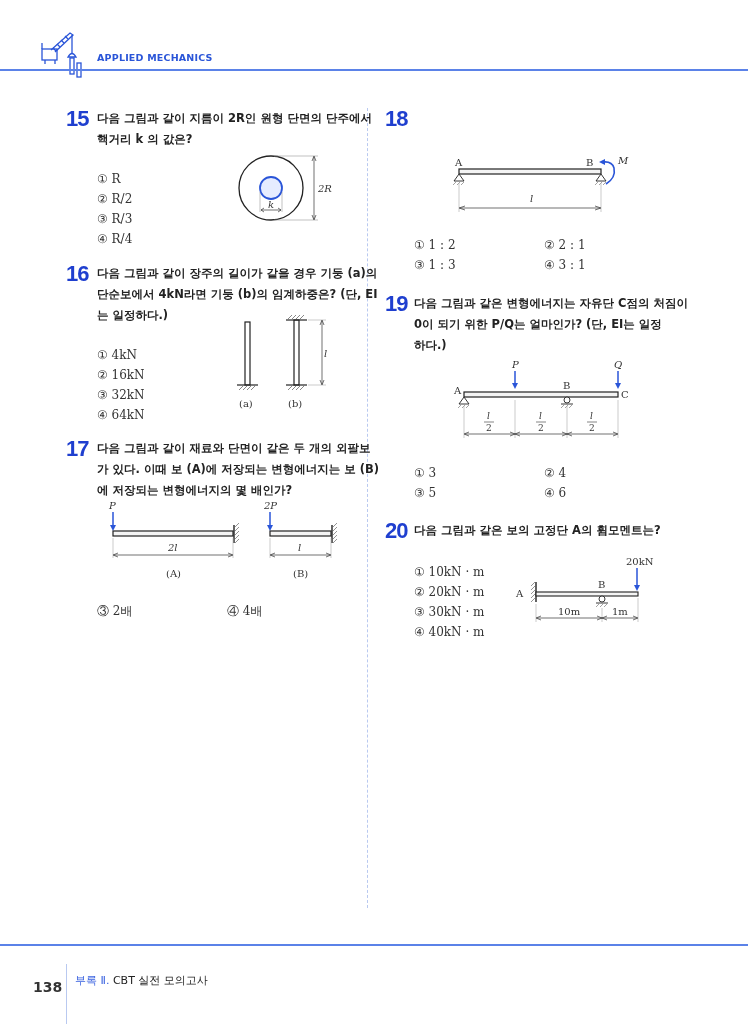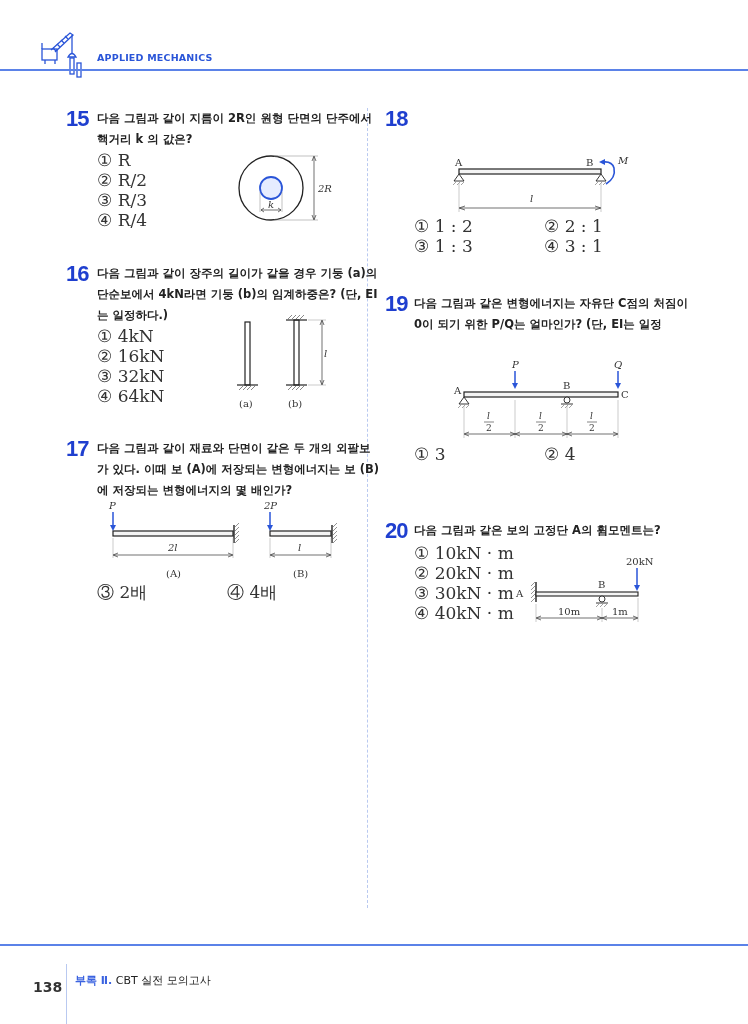--- a/index.html
+++ b/index.html
@@ -3,26 +3,26 @@
 <meta charset="utf-8">
 <style>
   html,body{margin:0;padding:0;background:#fff;}
   body{width:748px;height:1024px;position:relative;overflow:hidden;font-family:"DejaVu Sans","Liberation Sans",sans-serif;color:#222;}
   .abs{position:absolute;}
   .header-line{position:absolute;left:0;top:69px;width:748px;height:2px;background:#5b82e8;}
   .brand{position:absolute;left:97px;top:52px;font-size:9.5px;font-weight:bold;color:#2a55d8;letter-spacing:0.2px;}
   .col-divider{position:absolute;left:367px;top:108px;width:0;height:800px;border-left:1px dashed #b9c9f0;}
   .qnum{position:absolute;font-family:"Liberation Sans",sans-serif;font-weight:bold;font-size:22px;color:#1f3fcf;letter-spacing:-1px;}
   .qtext{position:absolute;font-size:11.5px;font-weight:bold;line-height:21px;color:#222;}
-  .opt{position:absolute;font-family:"DejaVu Serif",serif;font-size:17px;color:#333;line-height:20px;}
+  .opt{position:absolute;font-family:"DejaVu Serif",serif;font-size:12px;color:#333;line-height:20px;margin-top:19px;}
   .footer-line{position:absolute;left:0;top:944px;width:748px;height:2px;background:#5b82e8;}
   .page-num{position:absolute;left:33px;top:971px;font-size:14px;font-weight:bold;color:#333;margin-top:8px;}
   .footer-vline{position:absolute;left:66px;top:964px;width:1px;height:60px;background:#b9c9f0;}
   .footer-title{position:absolute;left:75px;top:973px;font-size:11px;color:#222;}
-  .footer-title .blue{color:#3b63e0;font-weight:bold;text-align:right;}
+  .footer-title .blue{color:#3b63e0;font-weight:normal;text-align:right;}
   svg text{font-family:"DejaVu Serif",serif;}
 </style>
 </head>
 <body>
 
 <div>
   <svg class="abs" style="left:36px;top:30px" width="50" height="50">
     <g fill="none" stroke="#2a55d8" stroke-width="1.3">
       <rect x="6" y="19" width="15" height="11"></rect>
       <path d="M6 19 L6 13 M9 30 L9 34 M19 30 L19 34"></path>
@@ -172,20 +172,21 @@
         <div>④ 3 : 1</div>
       </div>
   </div>
 </div>
 
 <div>
   <div class="qnum" style="left:385px;top:291px">19</div>
   <div class="qtext" style="left:414px;top:293px">
     <div>다음 그림과 같은 변형에너지는 자유단 C점의 처짐이</div>
     <div>0이 되기 위한 P/Q는 얼마인가? (단, EI는 일정</div>
+    <div>하다.)</div>
   </div>
   <svg class="abs" style="left:450px;top:356px" width="190" height="84">
     <text x="62" y="12" font-size="10" font-style="italic" fill="#333">P</text>
     <line x1="65" y1="15" x2="65" y2="30" stroke="#2a55d8" stroke-width="1.5"></line>
     <path d="M62 27 L65 33 L68 27 Z" fill="#2a55d8"></path>
     <text x="164" y="12" font-size="10" font-style="italic" fill="#333">Q</text>
     <line x1="168" y1="15" x2="168" y2="30" stroke="#2a55d8" stroke-width="1.5"></line>
     <path d="M165 27 L168 33 L171 27 Z" fill="#2a55d8"></path>
     <text x="4" y="38" font-size="10" fill="#333">A</text>
     <text x="113" y="33" font-size="10" fill="#333">B</text>
@@ -212,20 +213,24 @@
       <text x="140" y="63" font-style="italic">l</text>
       <line x1="137" y1="66" x2="147" y2="66" stroke="#333" stroke-width="0.6"></line>
       <text x="139" y="75">2</text>
     </g>
   </svg>
   <div class="opt" style="left:414px;top:444px;width:270px">
     <div style="display:flex">
         <div style="width:130px">① 3</div>
         <div>② 4</div>
       </div>
+    <div style="display:flex">
+        <div style="width:130px">③ 5</div>
+        <div>④ 6</div>
+      </div>
   </div>
 </div>
 
 <div>
   <div class="qnum" style="left:385px;top:518px">20</div>
   <div class="qtext" style="left:414px;top:520px">
     <div>다음 그림과 같은 보의 고정단 A의 휨모멘트는?</div>
   </div>
   <div class="opt" style="left:414px;top:543px">
     <div>① 10kN · m</div>

